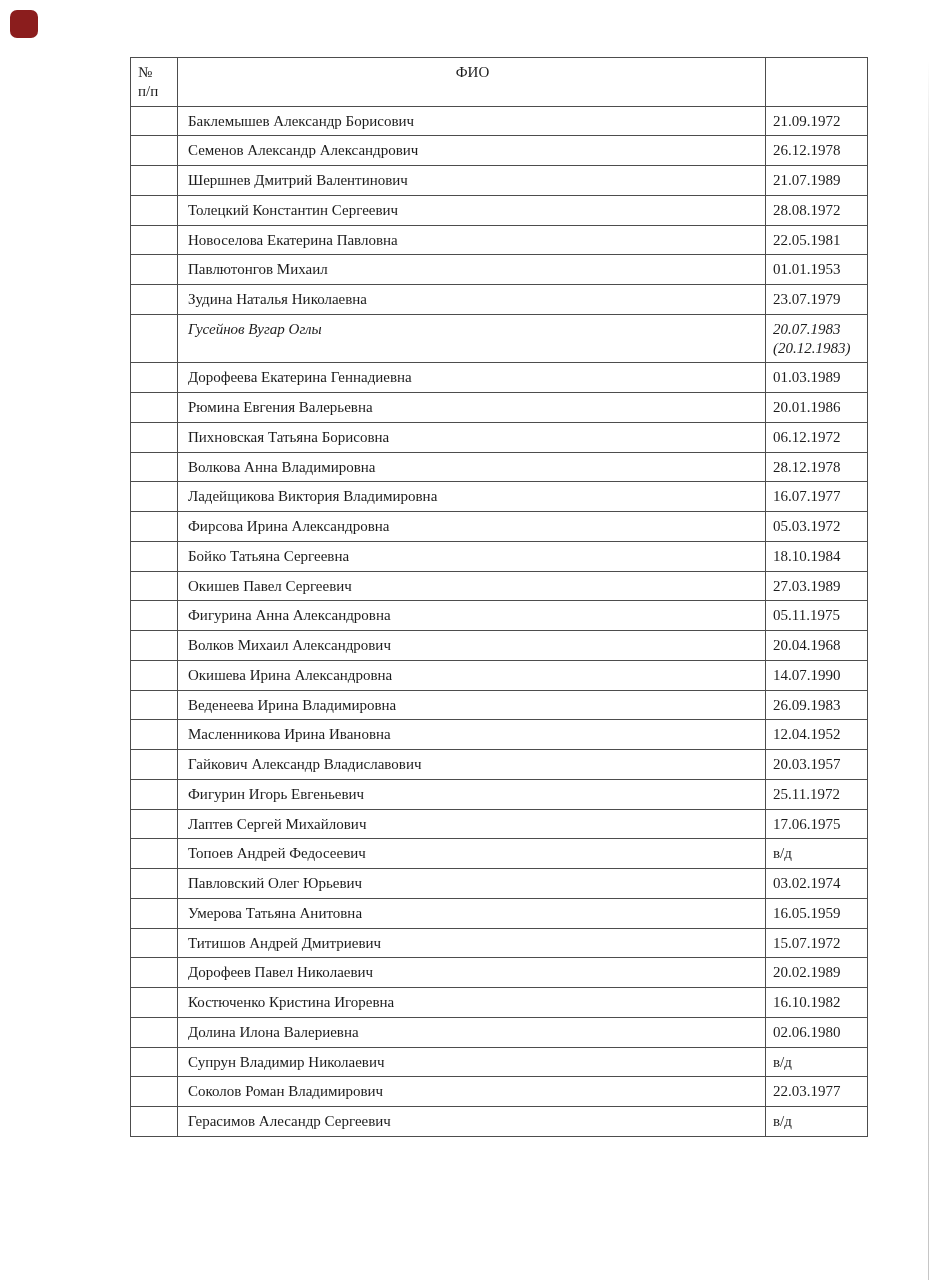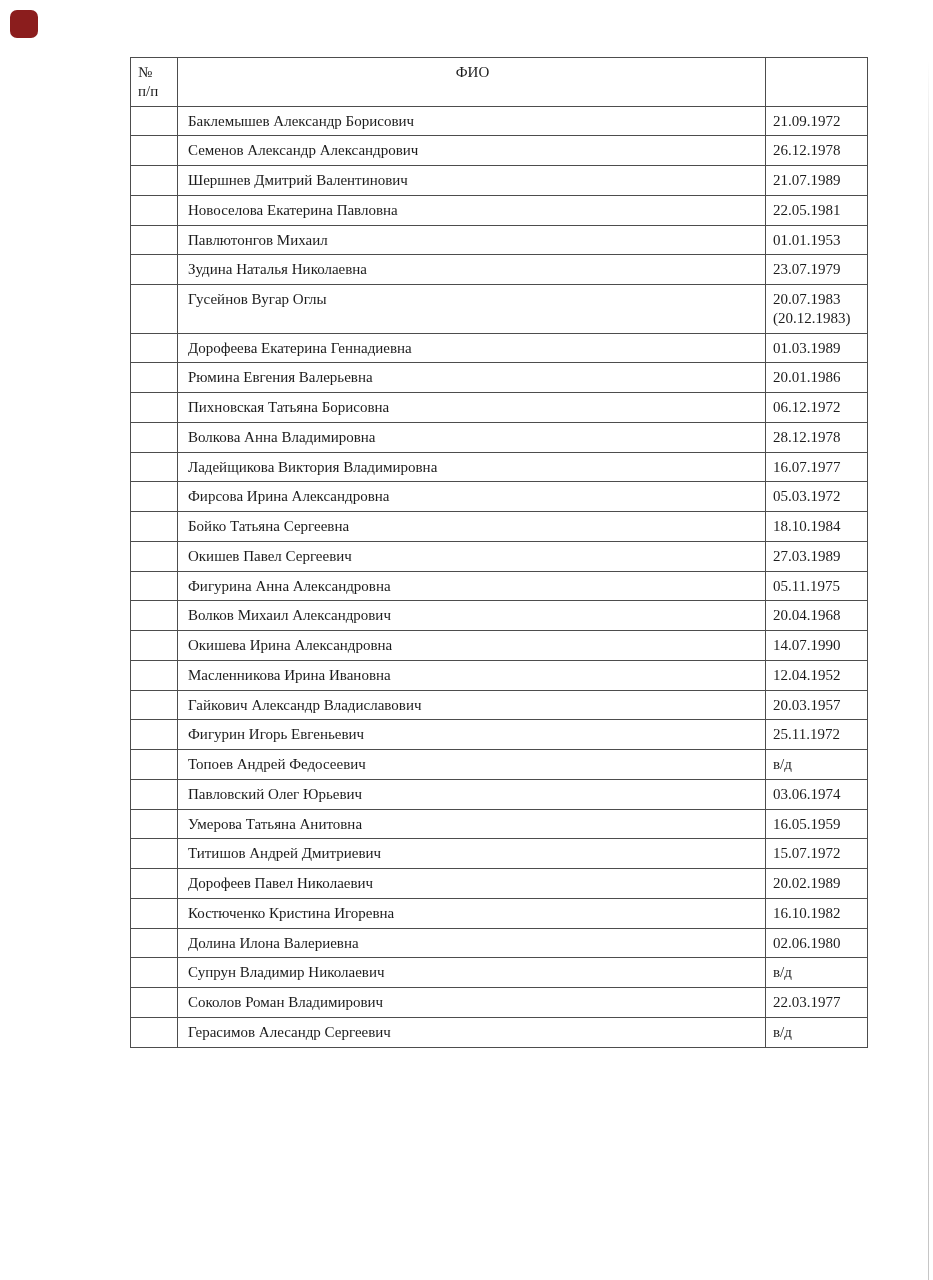--- a/index.html
+++ b/index.html
@@ -37,21 +37,21 @@
   .doc-table col.c-date { width: 102px; }
   .doc-table th, .doc-table td {
     border: 1px solid #4d4d4d;
     vertical-align: top;
     padding: 5px 4px 5px 6px;
     font-weight: normal;
     overflow: hidden;
   }
   .doc-table thead tr { height: 48px; }
   .doc-table tbody tr { height: 29.7px; }
-  .doc-table tbody tr.tall { height: 43px; }
+  .doc-table tbody tr.tall { height: 43px; font-style: italic; }
   th.h-num { text-align: left; padding-left: 7px; }
   th.h-fio { text-align: center; }
   td.name-cell { padding-left: 10px; }
   td.date-cell { padding-left: 7px; white-space: pre-line; margin-left: 33px; }
 </style>
 </head>
 <body>
 
 <div class="corner-marker" style="background-color: rgb(139, 29, 29);"></div>
 
@@ -84,20 +84,25 @@
         <td class="name-cell">Семенов Александр Александрович</td>
         <td class="date-cell">26.12.1978</td>
       </tr>
       <tr>
         <td class="num-cell"></td>
         <td class="name-cell">Шершнев Дмитрий Валентинович</td>
         <td class="date-cell">21.07.1989</td>
       </tr>
       <tr>
         <td class="num-cell"></td>
+        <td class="name-cell">Толецкий Константин Сергеевич</td>
+        <td class="date-cell">28.08.1972</td>
+      </tr>
+      <tr>
+        <td class="num-cell"></td>
         <td class="name-cell">Новоселова Екатерина Павловна</td>
         <td class="date-cell">22.05.1981</td>
       </tr>
       <tr>
         <td class="num-cell"></td>
         <td class="name-cell">Павлютонгов Михаил</td>
         <td class="date-cell">01.01.1953</td>
       </tr>
       <tr>
         <td class="num-cell"></td>
@@ -160,42 +165,52 @@
         <td class="name-cell">Волков Михаил Александрович</td>
         <td class="date-cell">20.04.1968</td>
       </tr>
       <tr>
         <td class="num-cell"></td>
         <td class="name-cell">Окишева Ирина Александровна</td>
         <td class="date-cell">14.07.1990</td>
       </tr>
       <tr>
         <td class="num-cell"></td>
+        <td class="name-cell">Веденеева Ирина Владимировна</td>
+        <td class="date-cell">26.09.1983</td>
+      </tr>
+      <tr>
+        <td class="num-cell"></td>
         <td class="name-cell">Масленникова Ирина Ивановна</td>
         <td class="date-cell">12.04.1952</td>
       </tr>
       <tr>
         <td class="num-cell"></td>
         <td class="name-cell">Гайкович Александр Владиславович</td>
         <td class="date-cell">20.03.1957</td>
       </tr>
       <tr>
         <td class="num-cell"></td>
         <td class="name-cell">Фигурин Игорь Евгеньевич</td>
         <td class="date-cell">25.11.1972</td>
       </tr>
       <tr>
         <td class="num-cell"></td>
+        <td class="name-cell">Лаптев Сергей Михайлович</td>
+        <td class="date-cell">17.06.1975</td>
+      </tr>
+      <tr>
+        <td class="num-cell"></td>
         <td class="name-cell">Топоев Андрей Федосеевич</td>
         <td class="date-cell">в/д</td>
       </tr>
       <tr>
         <td class="num-cell"></td>
         <td class="name-cell">Павловский Олег Юрьевич</td>
-        <td class="date-cell">03.06.1974</td>
+        <td class="date-cell">03.02.1974</td>
       </tr>
       <tr>
         <td class="num-cell"></td>
         <td class="name-cell">Умерова Татьяна Анитовна</td>
         <td class="date-cell">16.05.1959</td>
       </tr>
       <tr>
         <td class="num-cell"></td>
         <td class="name-cell">Титишов Андрей Дмитриевич</td>
         <td class="date-cell">15.07.1972</td>

